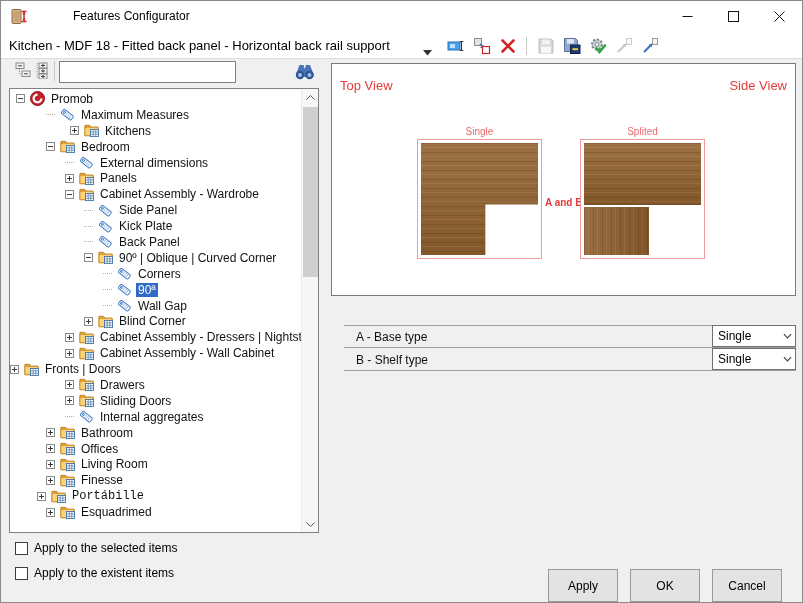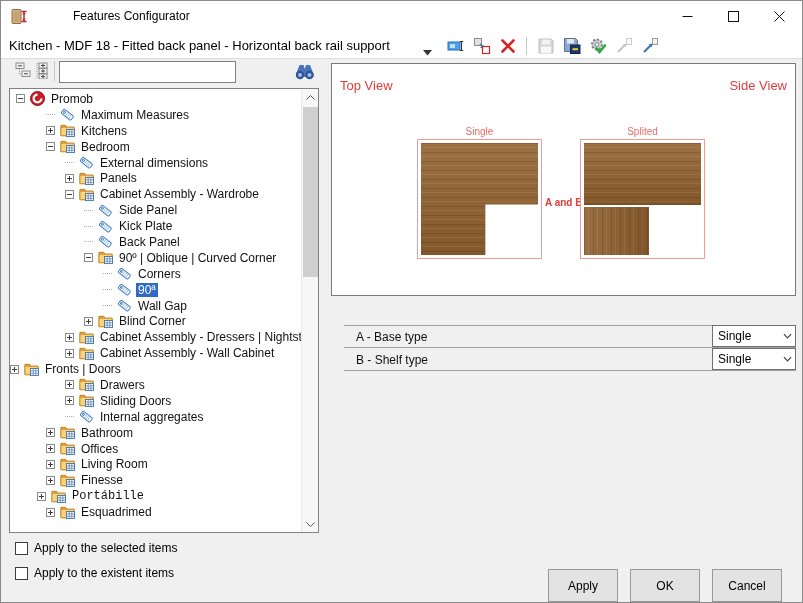--- a/index.html
+++ b/index.html
@@ -235,21 +235,21 @@
             <svg viewBox="0 0 16 16">
               <g transform="rotate(38 8 8)">
                 <rect x="1.5" y="5.5" width="13" height="5.5" rx="1.2" fill="#fff" stroke="#3a78c2"></rect>
                 <circle cx="4" cy="8.2" r="1" fill="none" stroke="#3a78c2"></circle>
                 <path d="M7 6.2v4.2M9.3 6.2v4.2M11.6 6.2v4.2" stroke="#9cc1e8"></path>
               </g>
             </svg>
           </span>
           <span class="tlabel">Maximum Measures</span>
         </div>
-        <div class="trow" style="padding-left: 36px;">
+        <div class="trow" style="padding-left: 16px; margin-left: 44px;">
           <span class="exp plus"></span>
           <span class="ticon">
             <svg viewBox="0 0 16 16">
               <path d="M1 2.5h5l1.5 2H15v9H1z" fill="#f0a93c" stroke="#b97f1f"></path>
               <path d="M1 4.5h14v9H1z" fill="#fcd37a" stroke="#c98f2e"></path>
               <rect x="7" y="7" width="8.5" height="7.5" fill="#fff" stroke="#3a6ea5" stroke-width="0.9"></rect>
               <path d="M7 9.5h8.5M7 12h8.5M9.8 7v7.5M12.6 7v7.5" stroke="#3a6ea5" stroke-width="0.7"></path>
             </svg>
           </span>
           <span class="tlabel">Kitchens</span>

